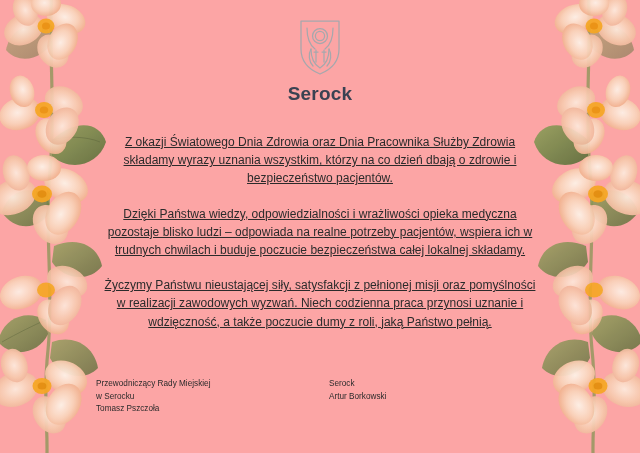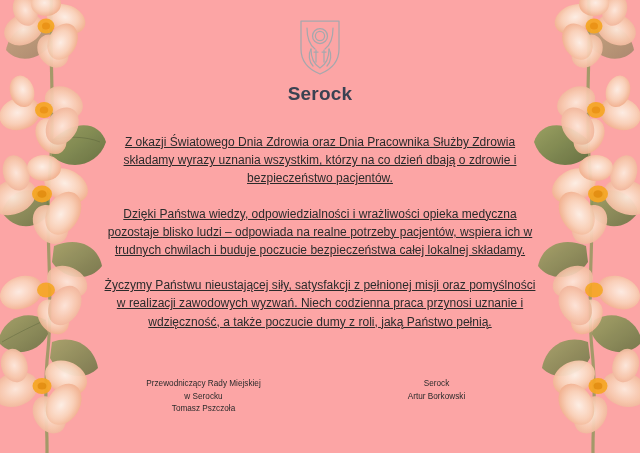--- a/index.html
+++ b/index.html
@@ -78,21 +78,21 @@
   #signatures {
     position: absolute;
     top: 378px;
     left: 96px;
     right: 96px;
     display: flex;
     justify-content: space-between;
   }
   .signature {
     flex: 0 0 48%;
-    text-align: center;
+    text-align: left;
   }
   .signature-line {
     font-size: 8.2px;
     line-height: 12.6px;
     color: #2b2b2b;
     letter-spacing: 0.01px;
   }
 </style>
 </head>
 <body>

